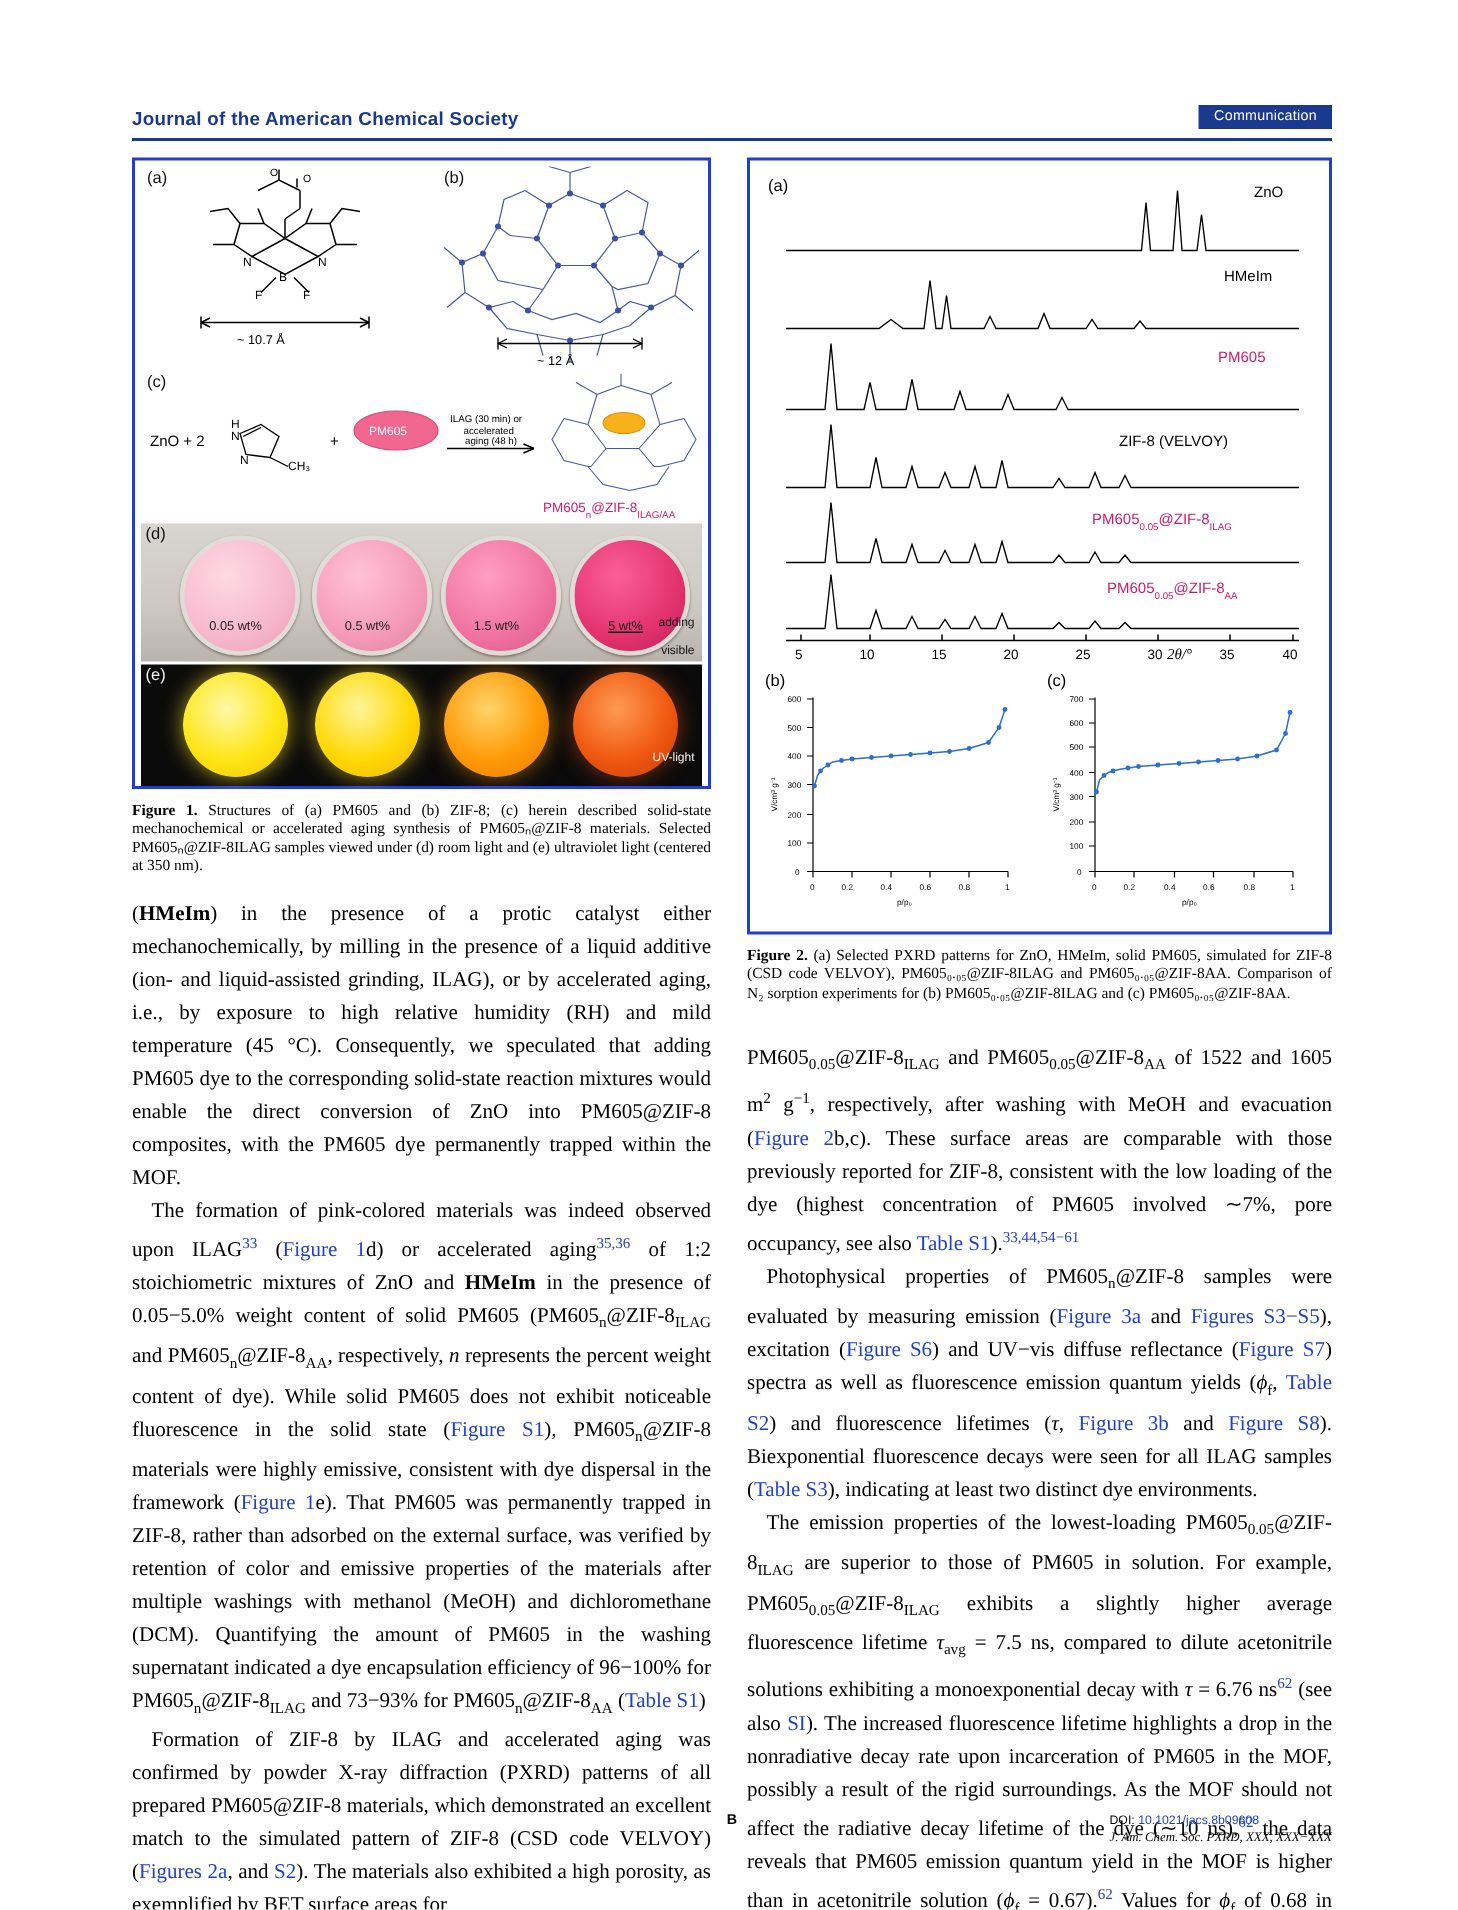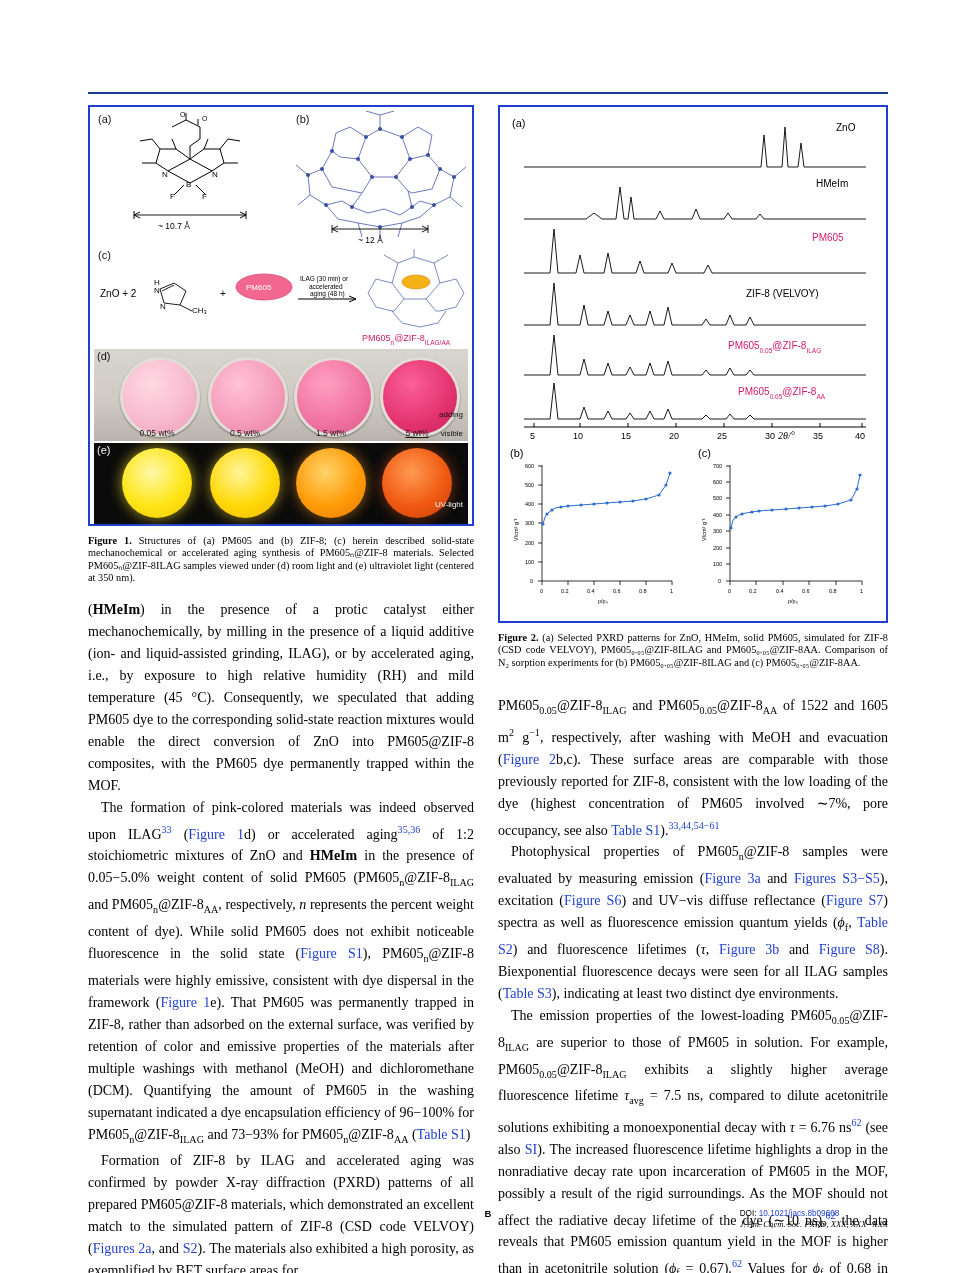--- a/index.html
+++ b/index.html
@@ -130,21 +130,21 @@
     height: 74px;
     border: 3px solid #e2dcd7;
   }
   .dish-e {
     top: 5px;
     width: 70px;
     height: 70px;
   }
   .dish-caption {
     position: absolute;
-    bottom: 3px;
+    bottom: 19px;
     font-family: "Liberation Sans", sans-serif;
     font-size: 8.5px;
     color: #1a1a1a;
     text-align: center;
     width: 80px;
   }
   .light-label {
     position: absolute;
     right: 5px;
     font-family: "Liberation Sans", sans-serif;
@@ -229,20 +229,24 @@
     font-family: "Liberation Serif", serif;
     font-style: italic;
     font-size: 8.6px;
   }
 </style>
 </head>
 <body>
 
 <div class="page">
 
+  <div class="journal-header">
+    <div class="journal-title">Journal of the American Chemical Society</div>
+    <div class="comm-badge">Communication</div>
+  </div>
   <div class="header-rule"></div>
 
   <div class="col-left">
 
     <div class="fig1-box">
 
       <div class="fig1-panel-a">
         <span class="panel-label" style="left:4px; top:2px;">(a)</span>
         <svg class="mol-svg" width="196" height="136" viewBox="0 0 196 136">
           <g stroke="#000" stroke-width="1" fill="none">

